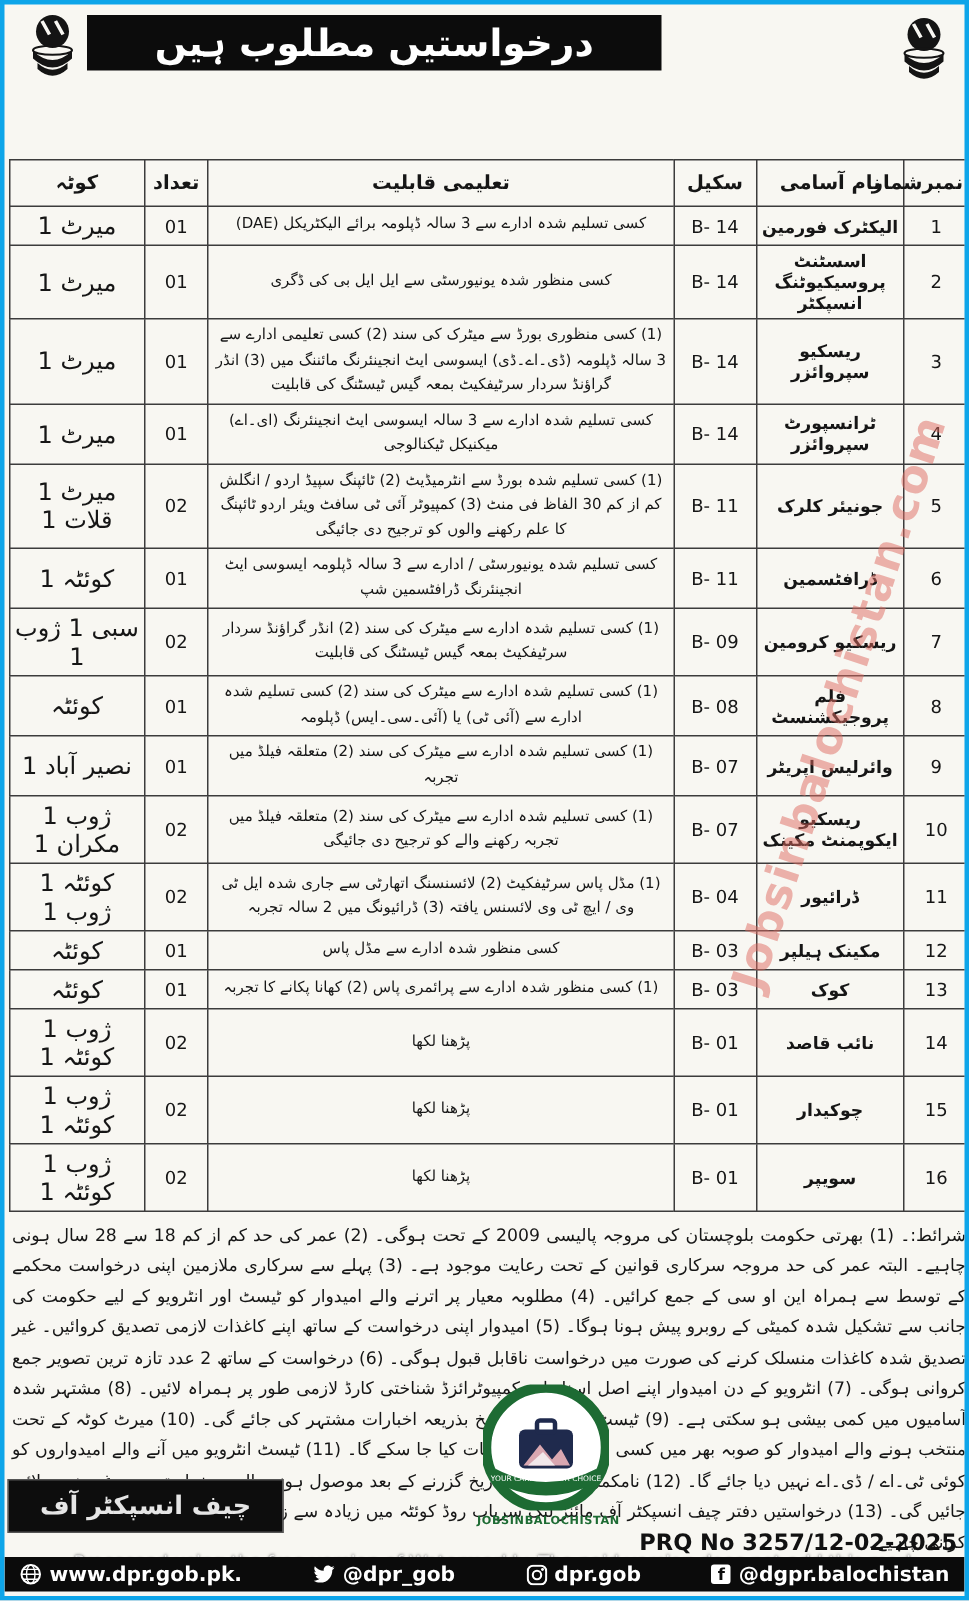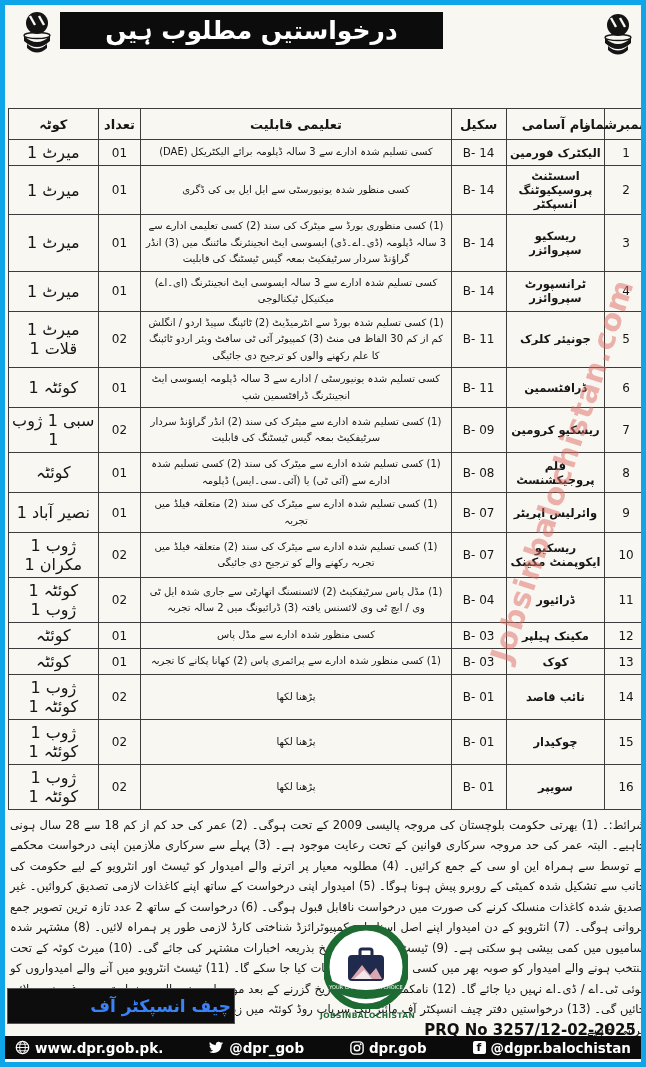--- a/index.html
+++ b/index.html
@@ -1,19 +1,19 @@
 <!DOCTYPE html>
 <html><head>
 <meta charset="utf-8">
 <style>
   html,body{margin:0;padding:0;background:#ddd;}
   #page{
     position:relative;width:646px;height:1067px;margin:0 auto;
     background:#f8f7f2;overflow:hidden;box-sizing:border-box;
-    border:5px solid #0ea5e9;
+    border:3px solid #0ea5e9;
     font-family:"DejaVu Sans",sans-serif;color:#161616;padding-left:38px;
   }
   
   .title-bar{
     position:absolute;left:55px;top:7px;width:383px;height:37px;
     background:#0c0c0c;color:#fff;display:flex;align-items:center;justify-content:center;
     font-size:25px;font-weight:bold;direction:rtl;letter-spacing:1px;
   }
   .emblem{position:absolute;width:40px;height:50px;}
   .emblem.left{left:12px;top:5px;}
@@ -37,22 +37,22 @@
   td.c-num{font-size:12px;font-family:"DejaVu Sans",sans-serif;margin-top:28px;}
   td.c-quota{font-size:16px;}
   col.w-sno{width:42px;}col.w-post{width:97px;}col.w-scale{width:54px;}
   col.w-qual{width:305px;}col.w-count{width:42px;}col.w-quota{width:88px;}
   .terms{
     margin-top:3px;direction:rtl;text-align:justify;
     font-size:11.5px;line-height:1.78;padding:2px 2px;
   }
   
   .signature{
-    position:absolute;left:2px;top:983px;width:228px;background:#0d0d0d;color:#3b82f6;
-    direction:rtl;font-weight:bold;font-size:17px;line-height:1.55;
+    position:absolute;left:2px;top:983px;width:184px;background:#0d0d0d;color:#e5e5e5;
+    direction:rtl;text-align:center;font-weight:bold;font-size:17px;line-height:1.55;
     padding:5px 4px;box-sizing:border-box;box-shadow:inset 0 0 0 1px #555;
   }
   .prq{
     position:absolute;right:5px;top:1016px;font-size:15px;font-weight:bold;
     letter-spacing:0px;color:#111;
   }
   .social-bar{
     position:absolute;left:0;right:0;bottom:3px;height:23px;background:#0b0b0b;
     color:#fff;display:flex;justify-content:space-between;
     padding:0 10px;font-weight:bold;font-size:13.5px;

